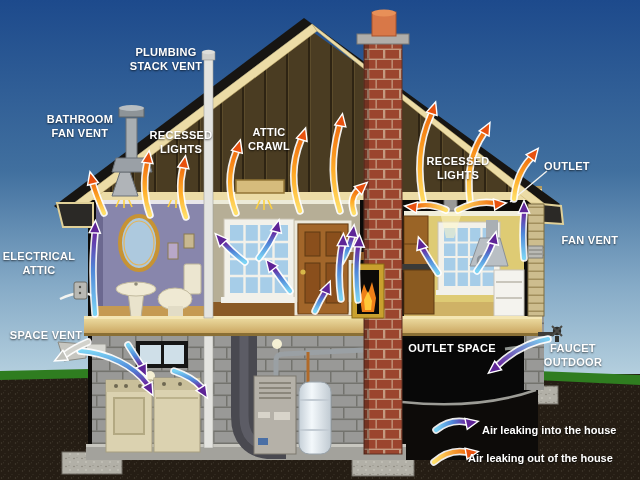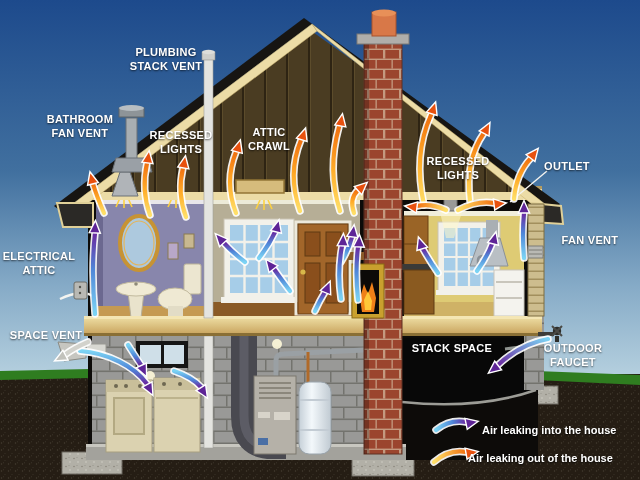--- a/index.html
+++ b/index.html
@@ -523,25 +523,25 @@
     <div>ELECTRICAL</div>
     <div>ATTIC</div>
   </div>
   <div class="lbl" style="left:540px;top:234px;width:100px;">
     <div>FAN VENT</div>
   </div>
   <div class="lbl" style="left:8px;top:329px;width:76px;">
     <div>SPACE VENT</div>
   </div>
   <div class="lbl" style="left:400px;top:342px;width:104px;">
-    <div>STACK SPACE</div>
+    <div>OUTLET SPACE</div>
   </div>
   <div class="lbl" style="left:528px;top:342px;width:90px;">
+    <div>FAUCET</div>
     <div>OUTDOOR</div>
-    <div>FAUCET</div>
   </div>
 
   <div class="legend-lbl" style="left:482px;top:424px;">
     <span>Air leaking into the house</span>
   </div>
   <div class="legend-lbl" style="left:468px;top:452px;">
     <span>Air leaking out of the house</span>
   </div>
 </div>
 

